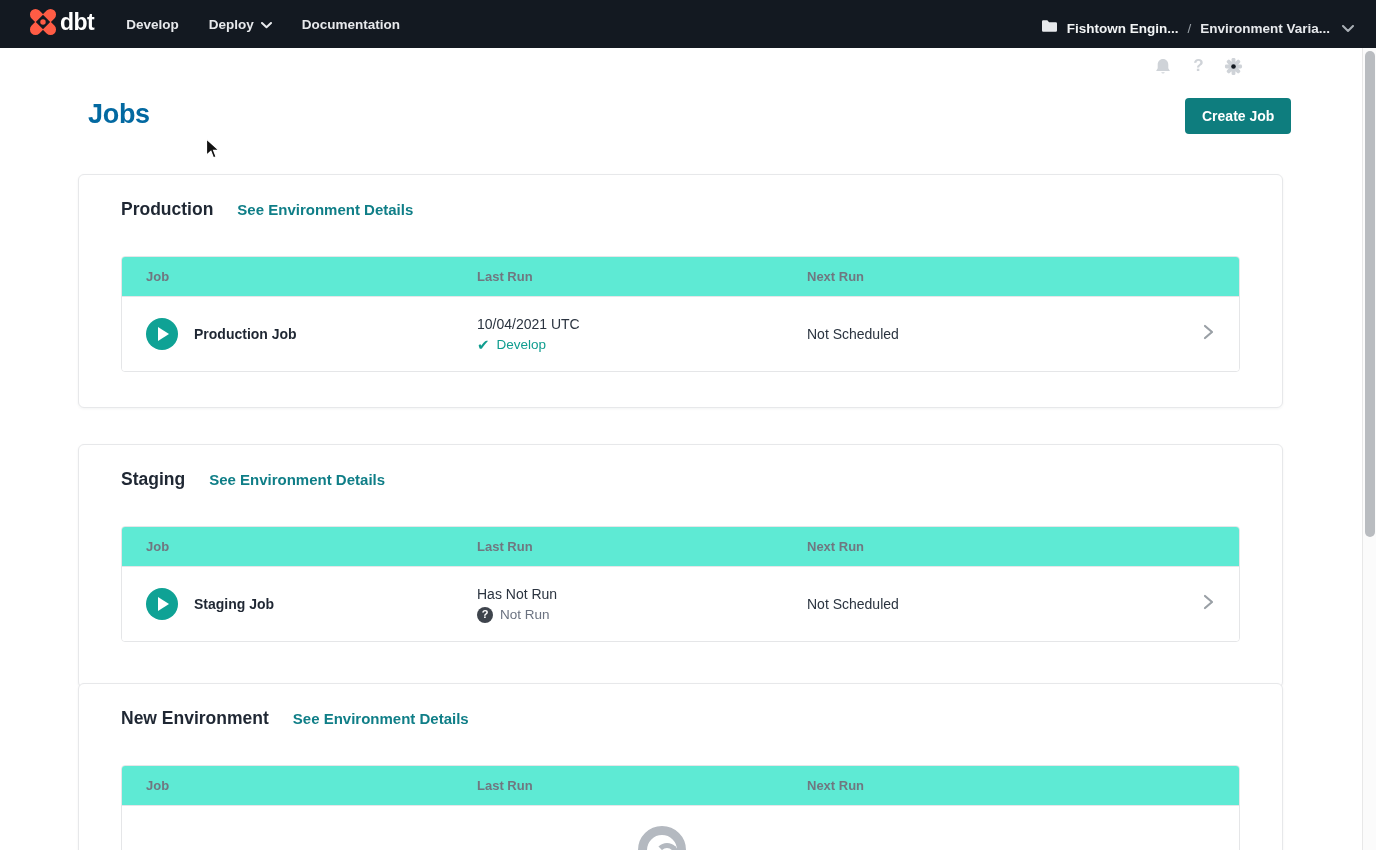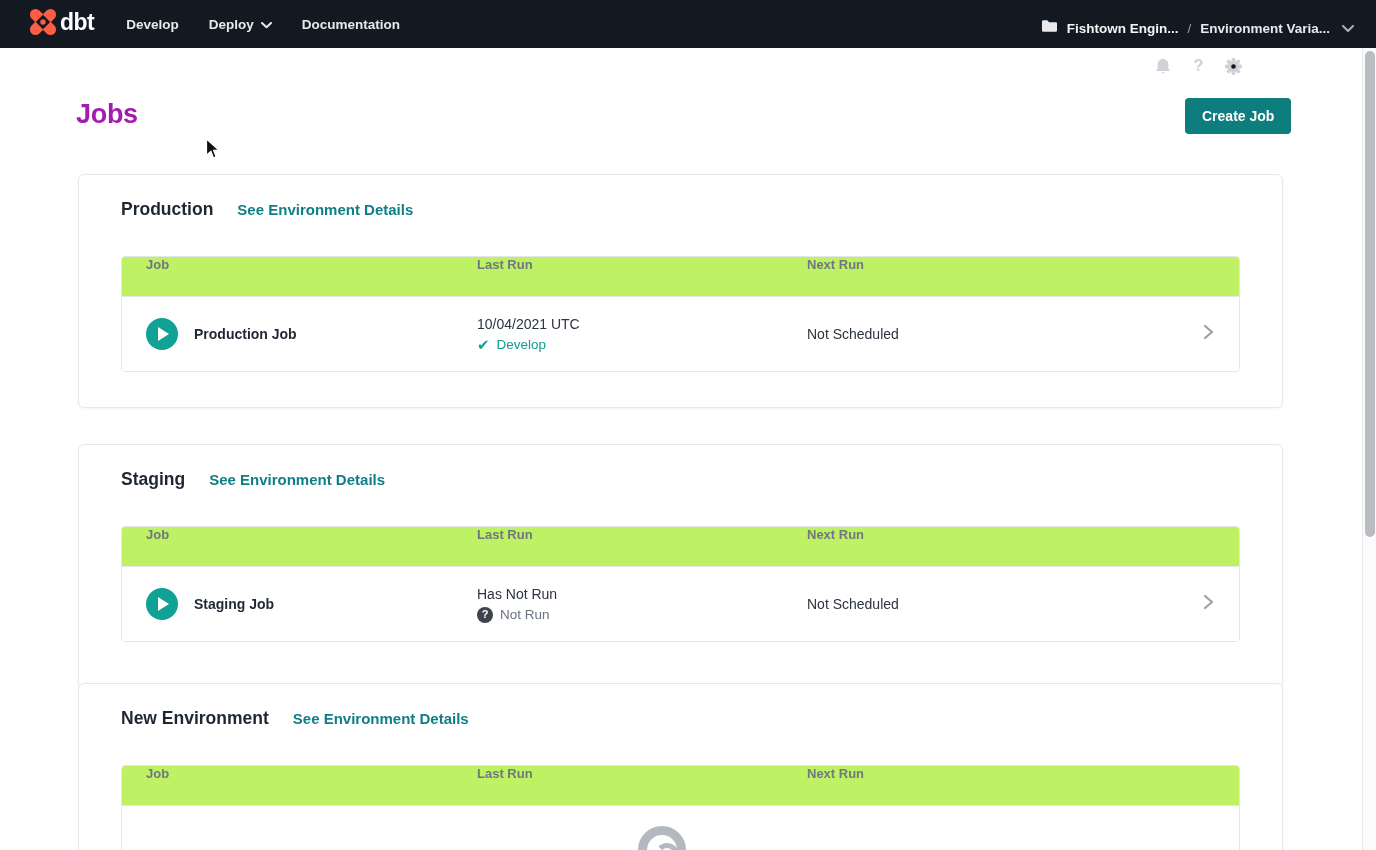--- a/index.html
+++ b/index.html
@@ -24,35 +24,35 @@
   .crumb-sub { color:#e7e9ec; font-size:13.5px; font-weight:600; }
   .icon-group { display:flex; align-items:center; gap:15px; margin-left:2px; }
   .nav-icon { display:flex; align-items:center; justify-content:center; width:20px; height:20px; cursor:pointer; }
   .help-glyph { color:#cfd3d8; font-size:17px; font-weight:800; }
 
   
   .scrollbar { position:absolute; top:48px; right:0; width:14px; height:802px; background:#fbfbfb; border-left:1px solid #e8e8e8; }
   .scroll-thumb { position:absolute; top:3px; left:2px; width:10px; height:486px; background:#b9bcc0; border-radius:5px; cursor:pointer; }
 
   
-  .page-title { position:absolute; left:76px; top:99px; font-size:27px; font-weight:700; color:#a21caf; letter-spacing:-0.3px; }
+  .page-title { position:absolute; left:88px; top:99px; font-size:27px; font-weight:700; color:#0369a1; letter-spacing:-0.3px; }
   .create-btn { position:absolute; left:1185px; top:98px; height:36px; padding:0 17px; background:#0e7d7e; border:none;
                 border-radius:4px; color:#fff; font-size:14px; font-weight:600; font-family:inherit; cursor:pointer; }
 
   .card { position:absolute; left:78px; width:1205px; background:#fff; border:1px solid #e7e8ea; border-radius:6px;
           box-shadow:0 1px 3px rgba(22,33,46,0.05); padding:24px 42px 0 42px; }
   .card-1 { top:174px; height:234px; }
   .card-2 { top:444px; height:244px; }
   .card-3 { top:683px; height:320px; }
   .card-head { display:flex; align-items:baseline; gap:24px; }
   .env-name { font-size:17.5px; font-weight:700; color:#1f2733; }
   .env-link { font-size:15px; font-weight:700; color:#0f7e87; cursor:pointer; }
 
   .jobs-table { margin-top:36px; border:1px solid #e5e6e8; border-radius:4px; overflow:hidden; }
-  .t-head { display:flex; align-items:flex-start; height:40px; border-bottom:1px solid #e5e6e8; background:#bef264; }
+  .t-head { display:flex; align-items:center; height:40px; border-bottom:1px solid #e5e6e8; background:#5eead4; }
   .t-head span { font-size:13px; font-weight:600; color:#707780; }
   .col-job { width:355px; padding-left:24px; }
   .col-last { width:330px; }
   .col-next { flex:1; }
   .col-arrow { width:56px; display:flex; justify-content:flex-end; padding-right:22px; }
   .t-row { display:flex; align-items:center; height:74px; background:#fff; cursor:pointer; }
   .cell-job { display:flex; align-items:center; }
   .play-btn { width:32px; height:32px; border-radius:50%; background:#0fa295; border:none; display:flex; align-items:center;
               justify-content:center; cursor:pointer; flex:none; }
   .play-tri { width:0; height:0; border-left:11px solid #fff; border-top:7px solid transparent; border-bottom:7px solid transparent; margin-left:3px; }

